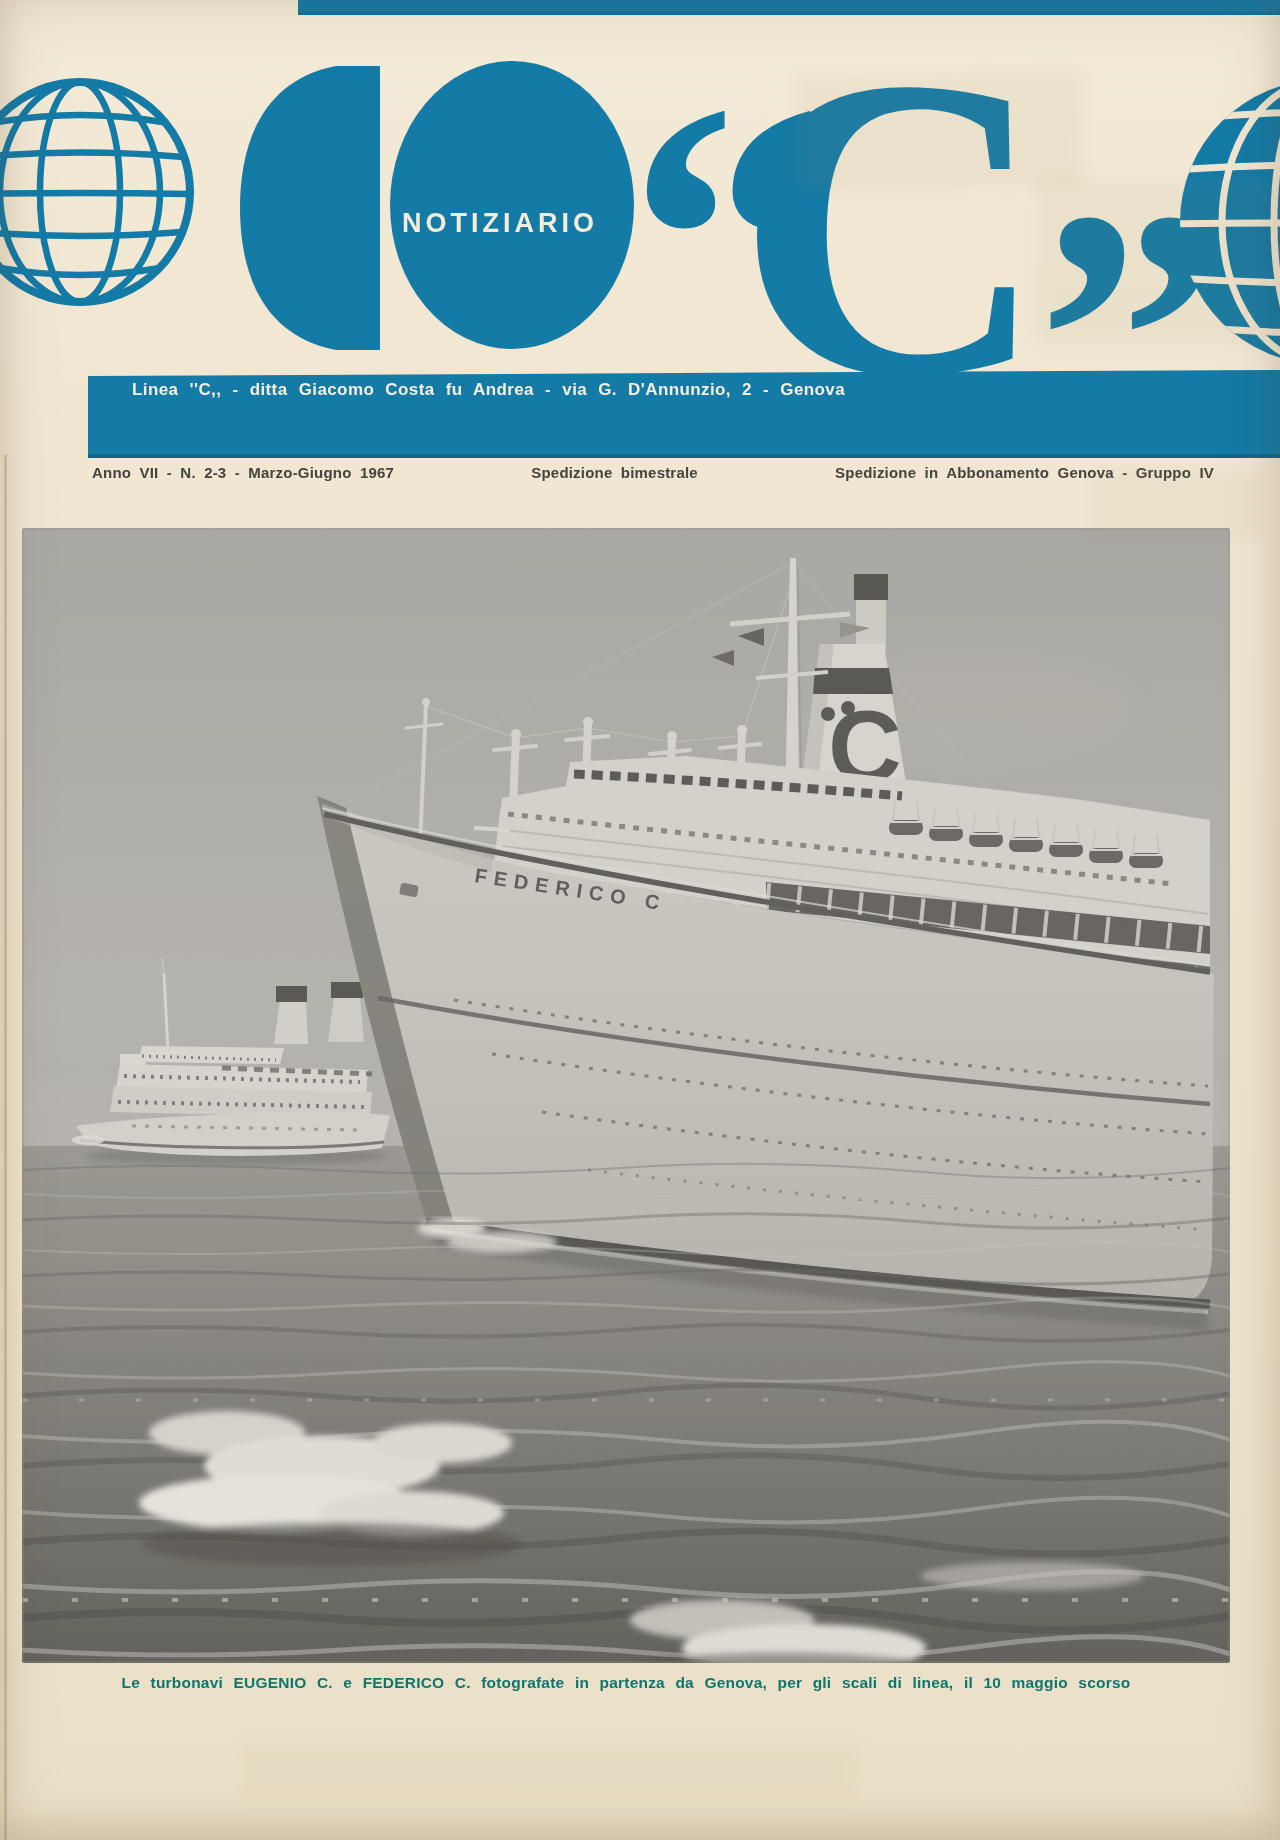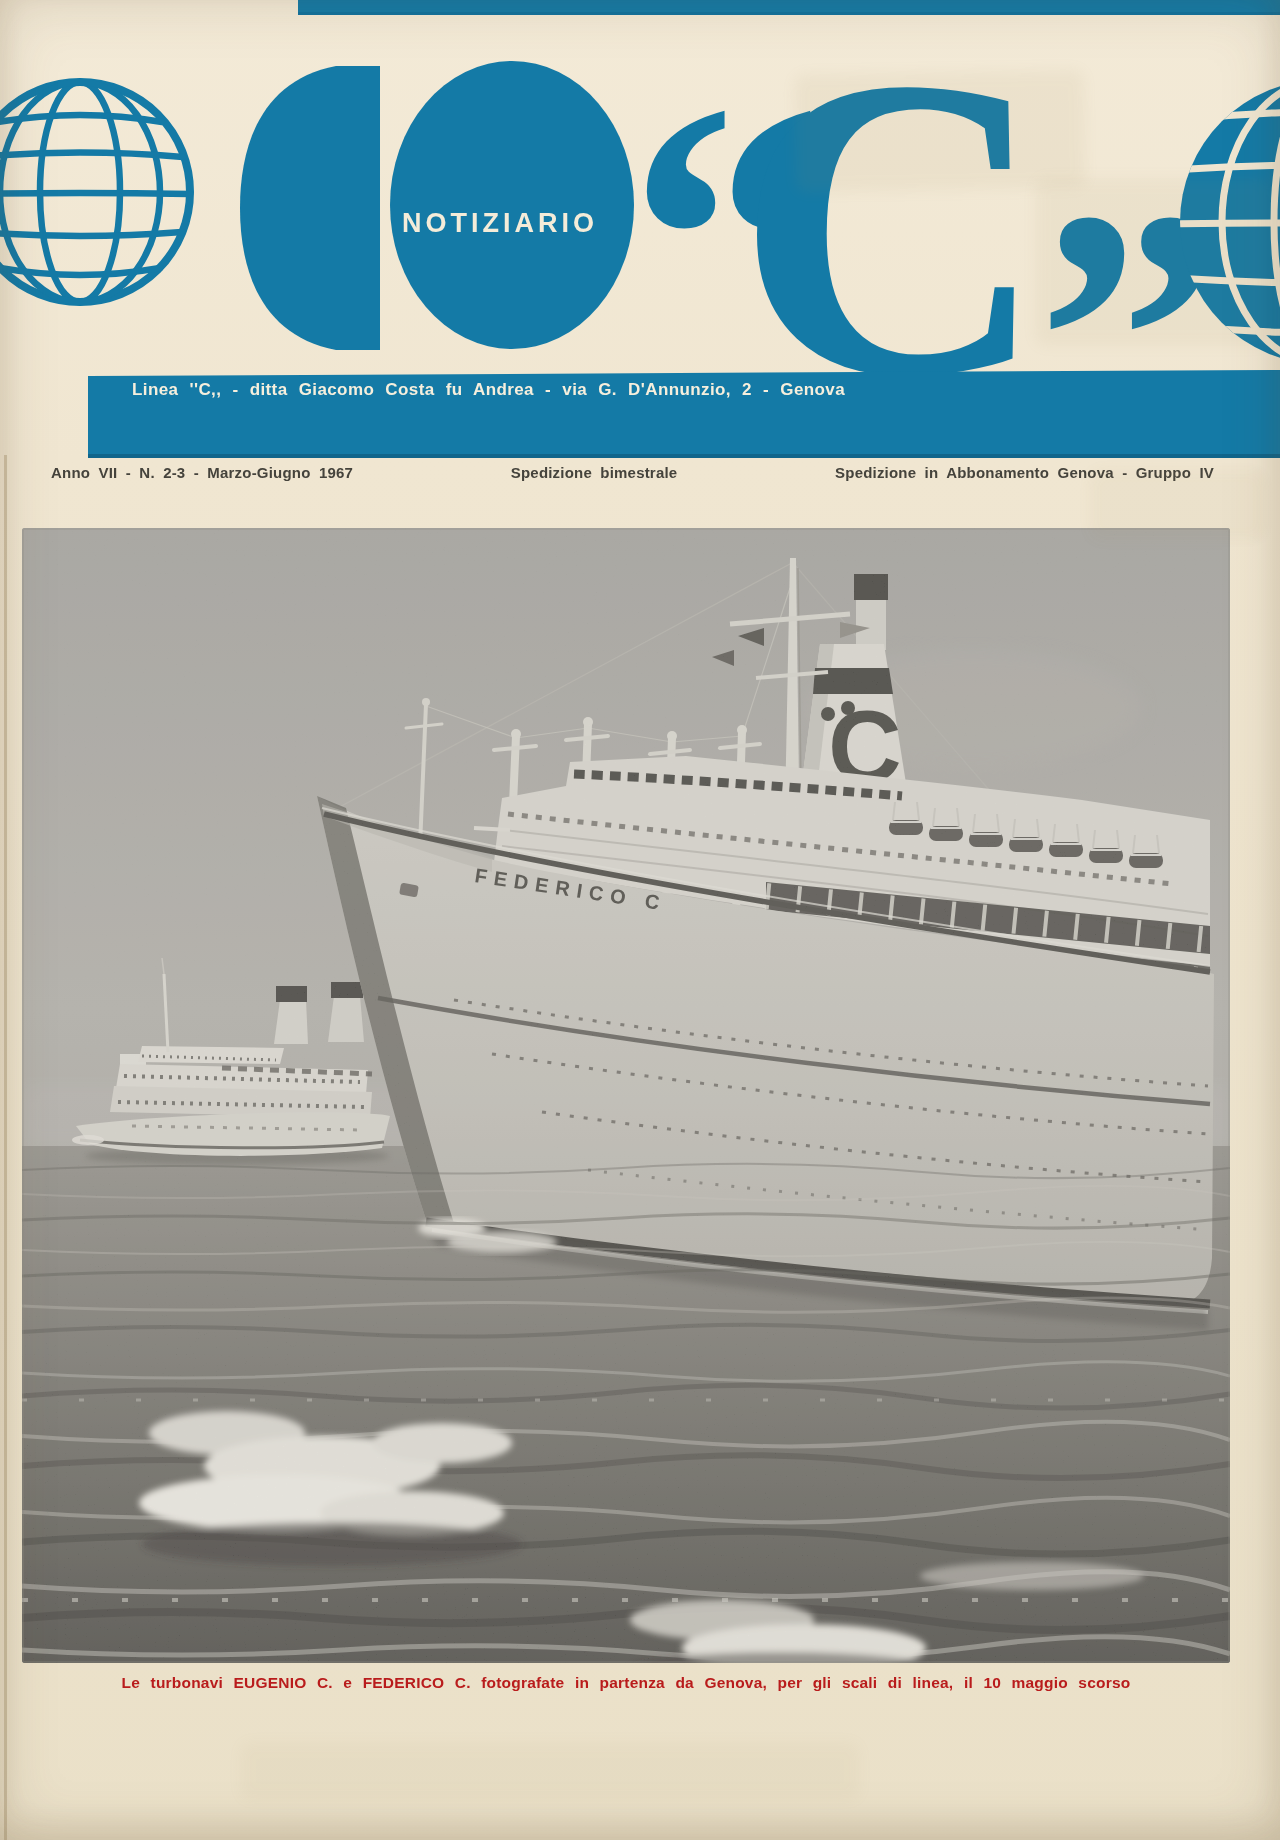--- a/index.html
+++ b/index.html
@@ -19,33 +19,33 @@
     box-shadow:inset 0 -4px 0 rgba(8,62,90,.35);
     display:flex;align-items:flex-start;
   }
   .banner-text{
     padding:10px 0 0 44px;color:#f6efdd;font-weight:bold;font-size:17px;
     letter-spacing:.4px;word-spacing:6px;
   }
   
   .issue-row{
     left:0;top:464px;width:1280px;box-sizing:border-box;
-    padding:0 66px 0 51px;display:flex;justify-content:space-between;
+    padding:0 66px 0 92px;display:flex;justify-content:space-between;
     color:#45433c;font-weight:bold;font-size:15px;word-spacing:4px;letter-spacing:.2px;
   }
   
   .photo-wrap{
     left:22px;top:528px;width:1208px;height:1135px;border-radius:3px;overflow:hidden;
     background:#a7a6a1;
   }
   .photo-wrap svg{display:block;}
   
   .caption{
     left:22px;top:1674px;width:1208px;text-align:center;
-    color:#b91c1c;font-weight:bold;font-size:15.5px;word-spacing:6px;letter-spacing:.2px;
+    color:#0f766e;font-weight:bold;font-size:15.5px;word-spacing:6px;letter-spacing:.2px;
   }
   
   .edge-line{left:4px;top:455px;width:3px;height:1385px;background:rgba(150,128,88,.33);filter:blur(.6px);}
   .ghost{background:#a08c5e;filter:blur(7px);border-radius:10px;pointer-events:none;}
   .g1{left:795px;top:72px;width:290px;height:118px;opacity:.08;transform:rotate(-1deg);}
   .g2{left:1035px;top:178px;width:235px;height:168px;opacity:.07;}
   .g3{left:1090px;top:470px;width:175px;height:70px;opacity:.05;}
   .g4{left:240px;top:1742px;width:620px;height:58px;opacity:.05;}
   .vignette{left:0;top:0;width:1280px;height:1840px;pointer-events:none;
     box-shadow:inset 0 0 60px rgba(96,74,40,.18), inset 0 -14px 30px rgba(96,74,40,.12);}

